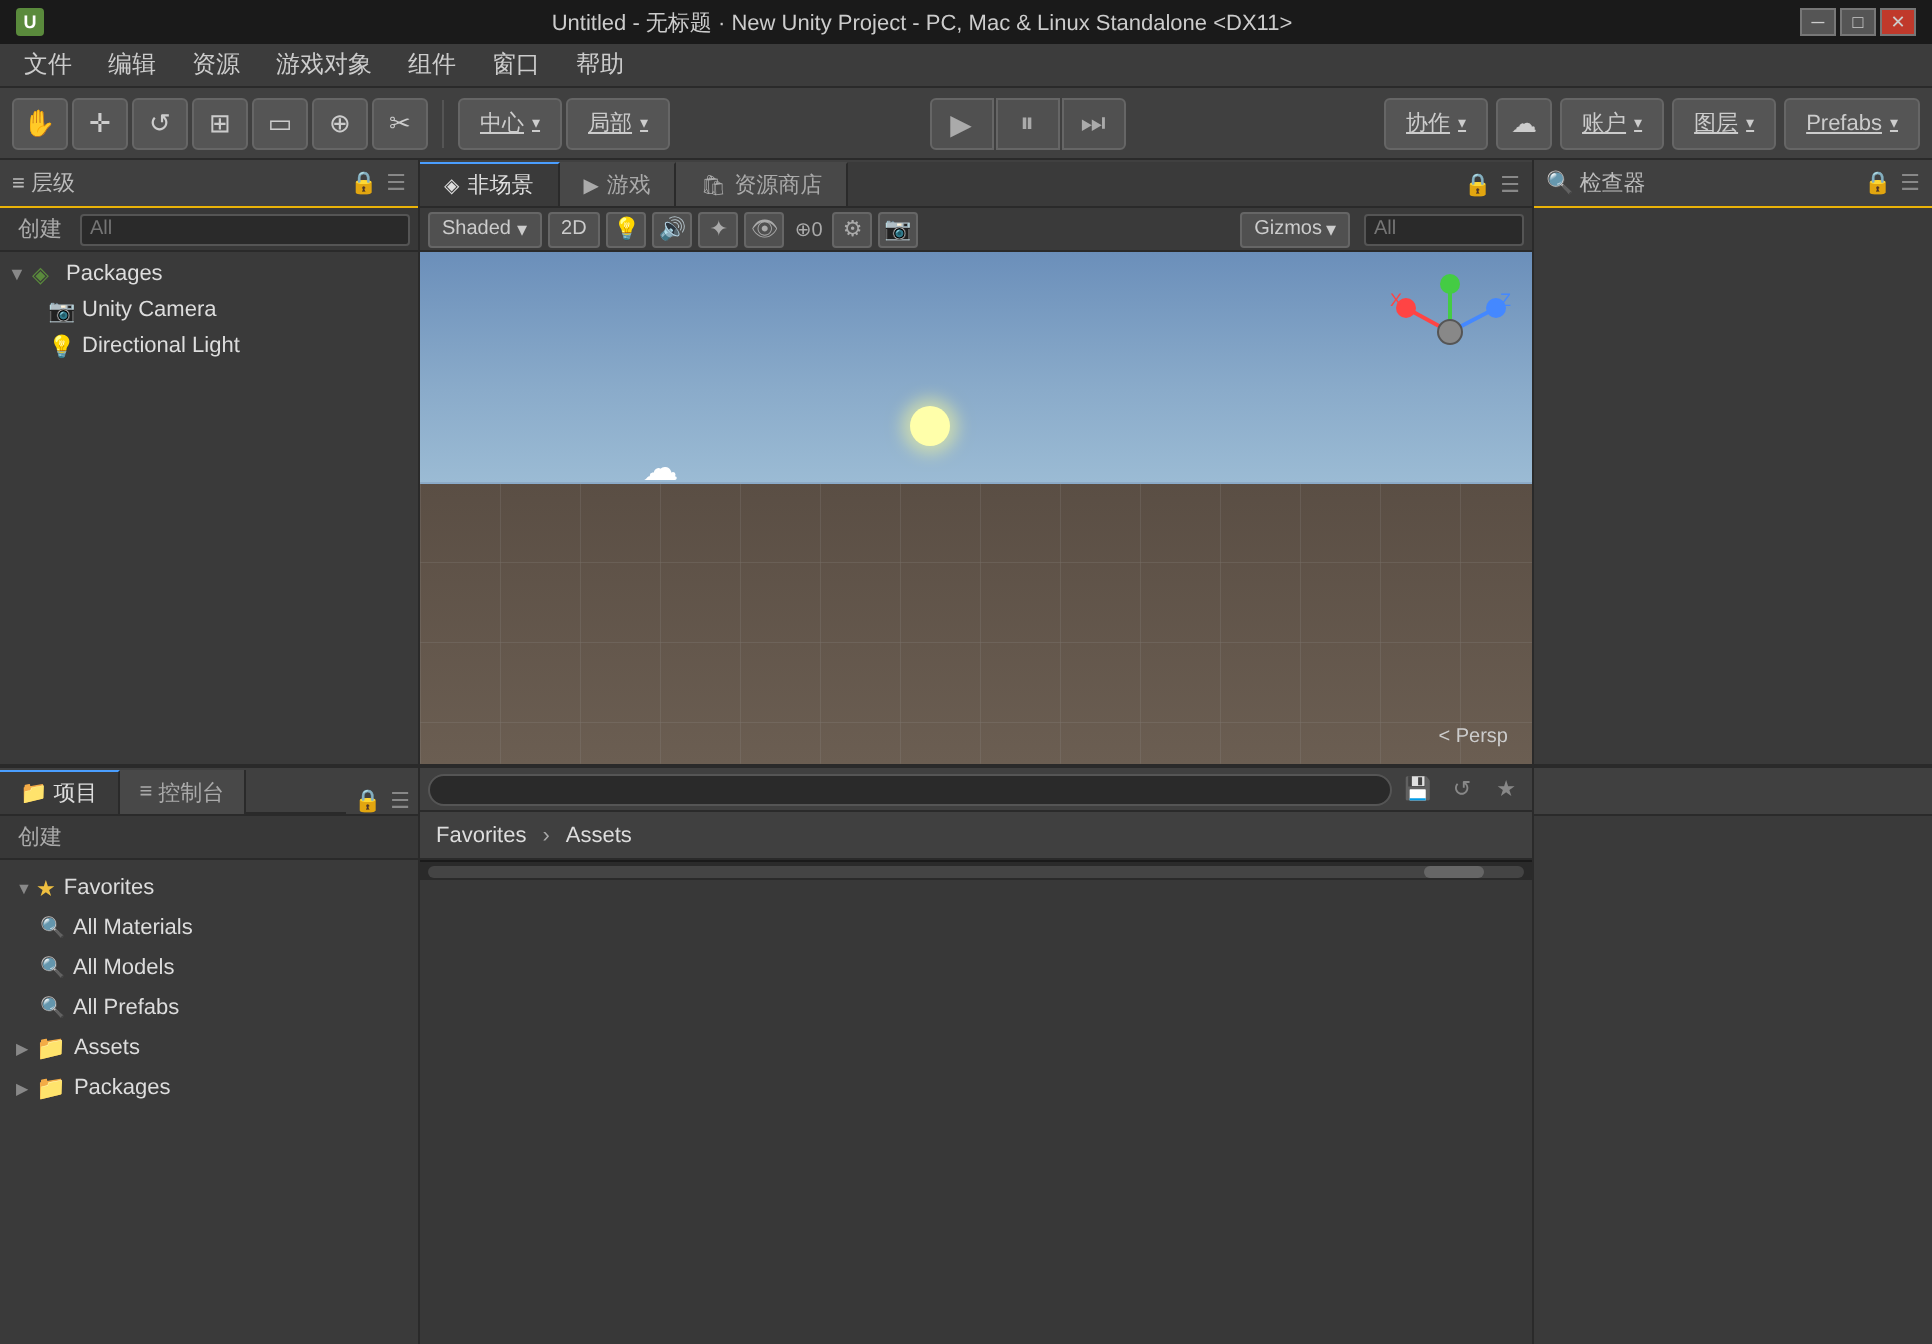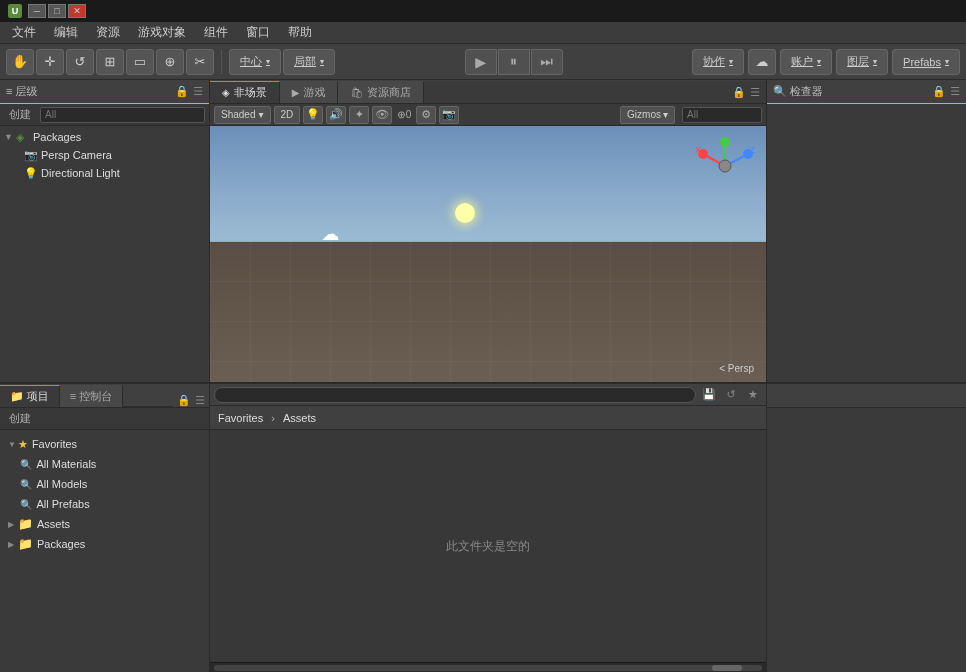--- a/index.html
+++ b/index.html
@@ -487,20 +487,21 @@
       flex: 1;
       display: flex;
       flex-direction: column;
     }
   </style>
 </head>
 <body>
 
 <div class="title-bar">
   <span class="title-bar-icon">U</span>
+  <span class="title-bar-text">Untitled - 无标题 · New Unity Project - PC, Mac &amp; Linux Standalone &lt;DX11&gt;</span>
   <div class="title-bar-buttons">
     <div class="title-btn">─</div>
     <div class="title-btn">□</div>
     <div class="title-btn close">✕</div>
   </div>
 </div>
 
 <div class="menu-bar">
   <span class="menu-item">文件</span>
   <span class="menu-item">编辑</span>
@@ -578,21 +579,21 @@
       <div class="hierarchy-content">
 
         <div class="hierarchy-item">
           <span class="hierarchy-arrow">▼</span>
           <span class="hierarchy-icon scene-icon">◈</span>
           <span>Packages</span>
         </div>
 
         <div class="hierarchy-item" style="padding-left: 24px;">
           <span class="hierarchy-icon camera-icon">📷</span>
-          <span>Persp Camera</span>
+          <span>Unity Camera</span>
         </div>
 
         <div class="hierarchy-item" style="padding-left: 24px;">
           <span class="hierarchy-icon light-icon">💡</span>
           <span>Directional Light</span>
         </div>
       </div>
     </div>
 
     <div class="viewport-area">
@@ -761,23 +762,20 @@
         <span class="asset-icon-btn">↺</span>
         <span class="asset-icon-btn">★</span>
       </div>
 
       <div class="asset-top">
         <span class="asset-breadcrumb">Favorites</span>
         <span style="color:#aaa;">›</span>
         <span class="asset-breadcrumb">Assets</span>
       </div>
 
-      <div class="asset-main">
-        <span class="empty-folder-text">此文件夹是空的</span>
-      </div>
 
       <div class="bottom-scroll">
         <div class="scroll-track">
           <div class="scroll-thumb"></div>
         </div>
       </div>
     </div>
 
     <div class="bottom-right">
       <div style="height:24px; background:#404040; border-bottom:1px solid #2a2a2a;"></div>

